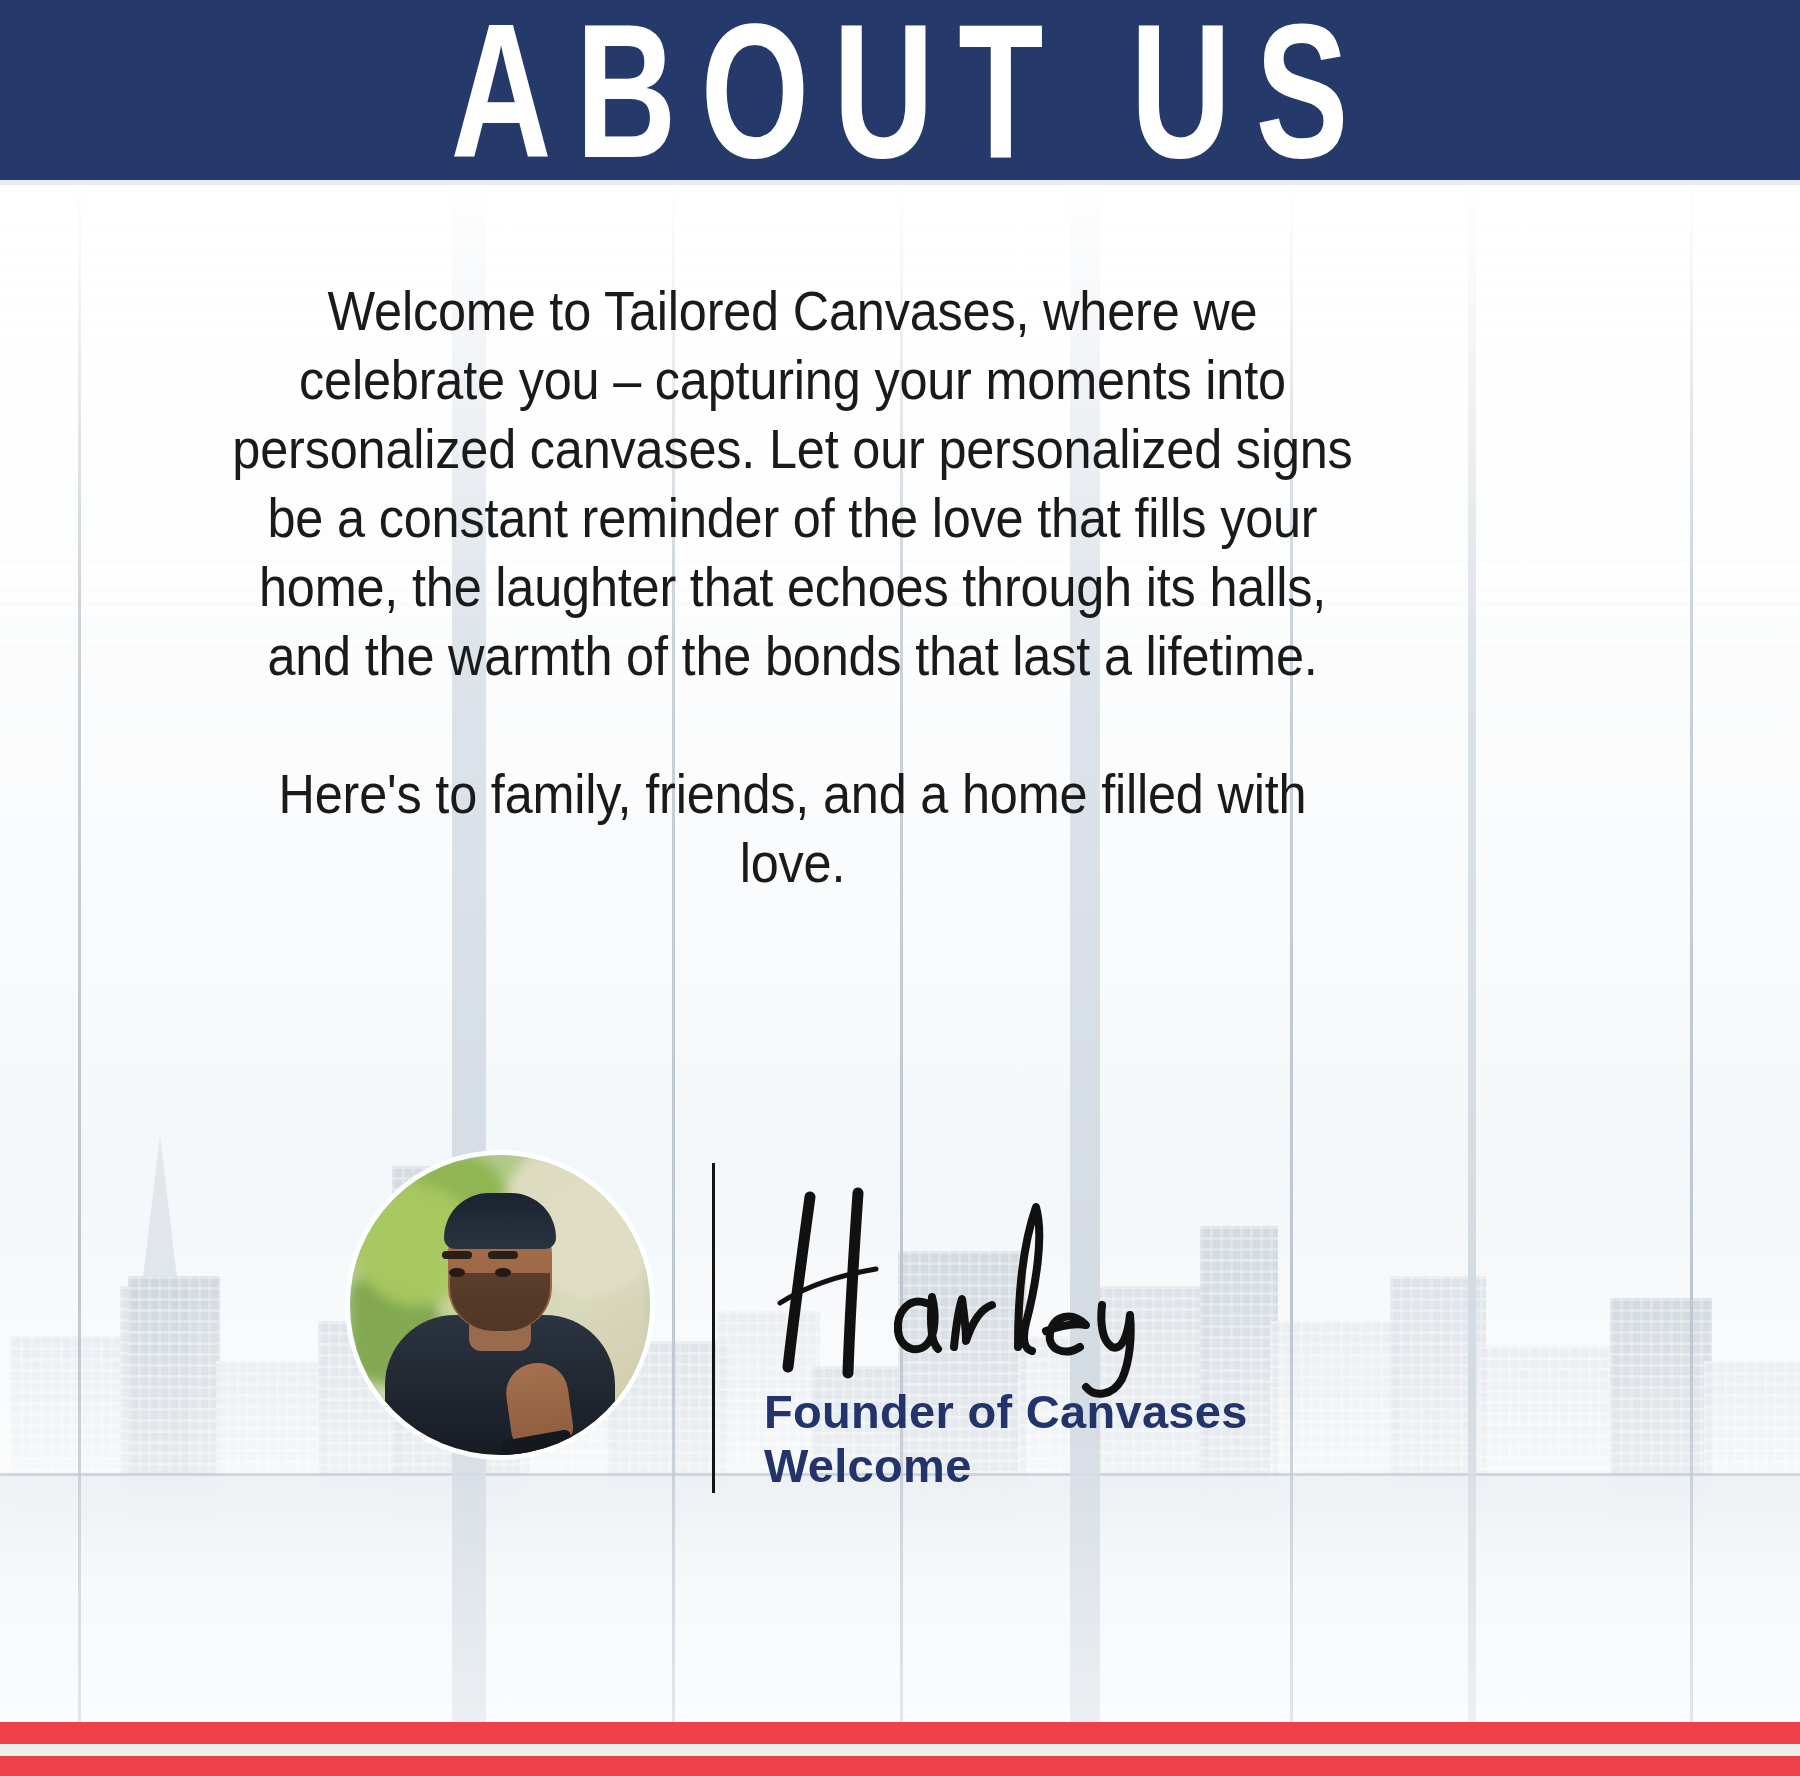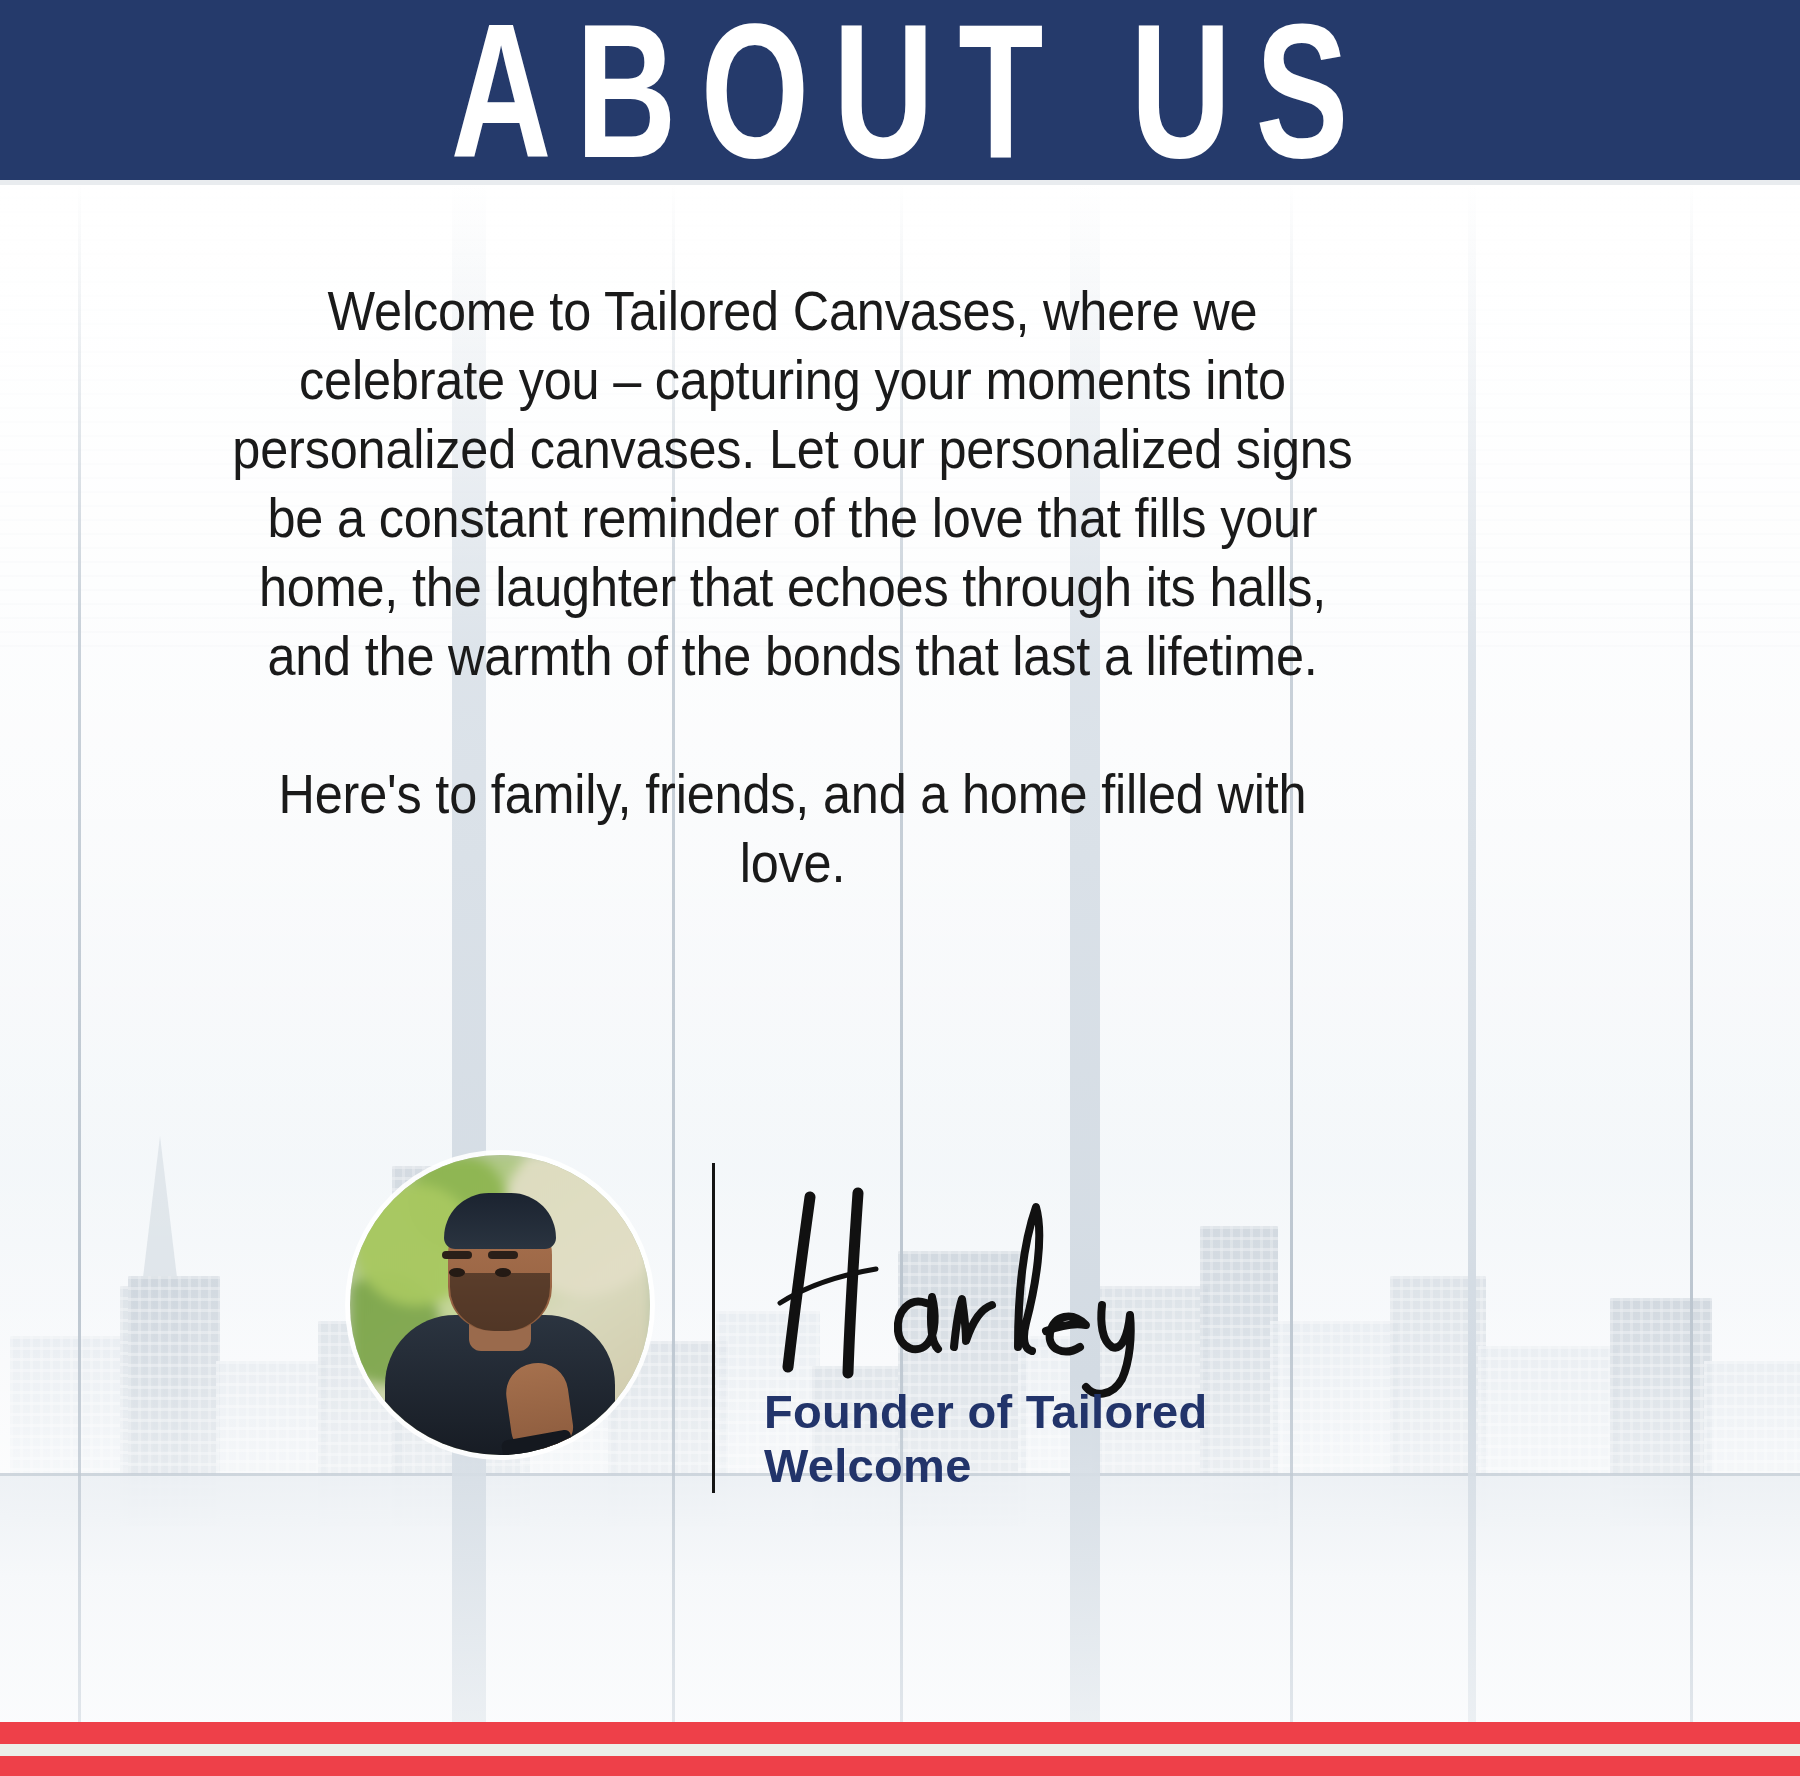--- a/index.html
+++ b/index.html
@@ -390,21 +390,21 @@
           <path d="M268 212 C 268 168, 272 112, 286 72 C 294 100, 286 150, 276 188 C 272 204, 274 214, 282 216" stroke-width="8"></path>
 
           <path d="M296 196 C 312 190, 326 188, 336 190 C 322 176, 304 180, 300 198 C 297 214, 314 222, 330 212" stroke-width="8"></path>
 
           <path d="M352 170 C 350 188, 352 206, 362 212 C 372 216, 378 200, 380 180 C 382 200, 380 226, 372 244 C 362 262, 344 262, 336 252" stroke-width="8"></path>
         </g>
       </svg>
     </div>
 
     <div class="founder-role">
-      <div>Founder of Tailored</div>
+      <div>Founder of Canvases</div>
       <div>Welcome</div>
     </div>
   </div>
 
   <div class="stripe stripe-a"></div>
   <div class="stripe stripe-gap"></div>
   <div class="stripe stripe-b"></div>
 
 </div>
 

